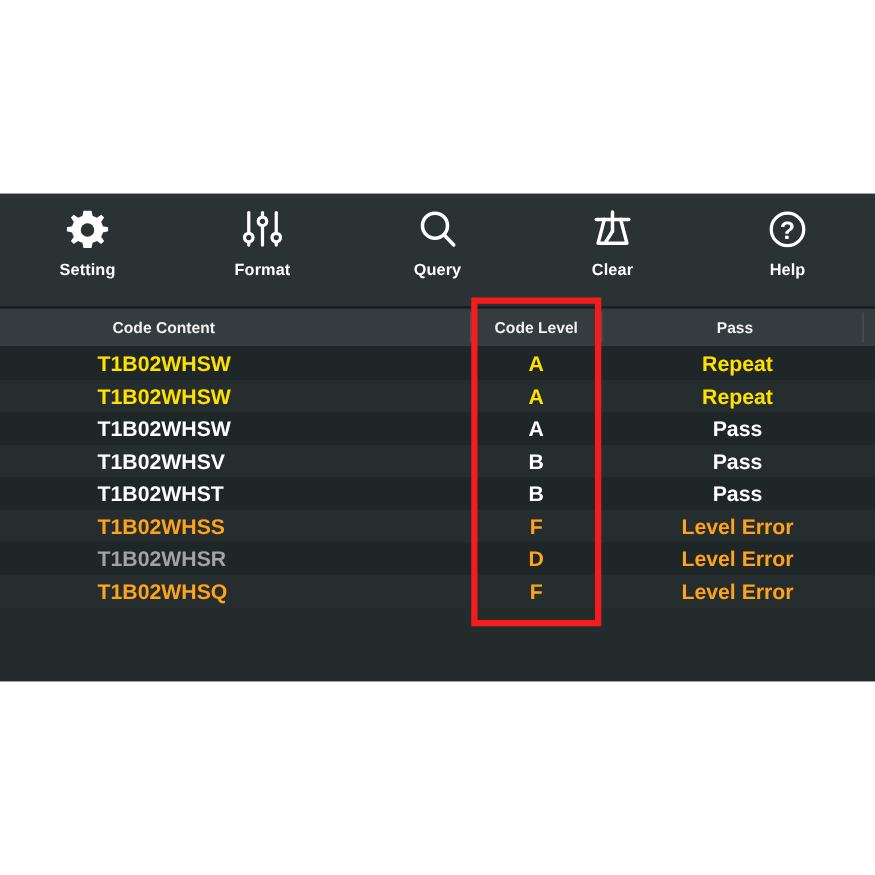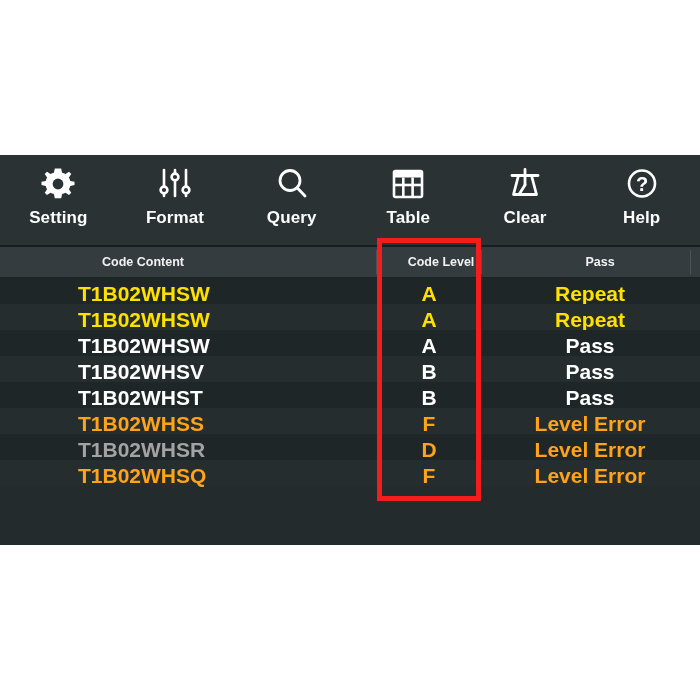--- a/index.html
+++ b/index.html
@@ -54,21 +54,21 @@
   }
   .tool-icon {
     height: 46px;
     display: flex;
     align-items: center;
     justify-content: center;
   }
   .tool-icon svg { display: block; }
   .tool-label {
     margin-top: 2px;
-    font-size: 17px;
+    font-size: 13px;
     font-weight: bold;
     color: #fdfdfd;
     letter-spacing: 0.1px;
     line-height: 1;
     white-space: nowrap;
   }
 
   
   .table-wrap {
     position: absolute;
@@ -88,39 +88,38 @@
     position: absolute;
     top: 3px;
     width: 1px;
     height: 24px;
     background: #4b5356;
   }
   .cell {
     position: absolute;
     white-space: nowrap;
     line-height: 1;
-    margin-left: 12px;
   }
   .th-text {
     font-size: 12.5px;
     font-weight: bold;
     color: #f2f2f2;
     top: 9px;
     transform: translateX(-50%);
   }
   .row {
     position: relative;
     height: 26px;
   }
   .row.odd  { background: #1f2628; }
   .row.even { background: #262d2f; }
   .td {
     position: absolute;
     top: 5px;
-    font-size: 21px;
+    font-size: 17px;
     font-weight: bold;
     white-space: nowrap;
     line-height: 1;
     text-align: right;
   }
   .td.code  { left: 78px; }
   .td.level { left: 429px; transform: translateX(-50%); }
   .td.state { left: 590px; transform: translateX(-50%); }
 
   
@@ -179,34 +178,20 @@
           <svg width="42" height="42" viewBox="0 0 42 42">
             <g stroke="#ffffff" stroke-width="2.8" fill="none" stroke-linecap="round">
               <circle cx="19" cy="17.5" r="10"></circle>
               <line x1="26.4" y1="25" x2="34" y2="33"></line>
             </g>
           </svg>
         </span>
         <span class="tool-label">Query</span>
       </div>
 
-      <div class="tool-item">
-        <span class="tool-icon">
-          <svg width="42" height="42" viewBox="0 0 42 42">
-            <rect x="7" y="8" width="28" height="26" rx="1.5" fill="none" stroke="#ffffff" stroke-width="2.6"></rect>
-            <rect x="7" y="8" width="28" height="6.5" fill="#ffffff"></rect>
-            <g stroke="#ffffff" stroke-width="2.6">
-              <line x1="7" y1="22" x2="35" y2="22"></line>
-              <line x1="16.3" y1="14.5" x2="16.3" y2="34"></line>
-              <line x1="25.6" y1="14.5" x2="25.6" y2="34"></line>
-            </g>
-          </svg>
-        </span>
-        <span class="tool-label">Table</span>
-      </div>
 
       <div class="tool-item">
         <span class="tool-icon">
           <svg width="42" height="42" viewBox="0 0 42 42">
             <g stroke="#ffffff" stroke-width="2.8" fill="none" stroke-linecap="round" stroke-linejoin="round">
               <line x1="8" y1="12.5" x2="34" y2="12.5"></line>
               <path d="M14.5 12.5 L9.5 31.5 L32.5 31.5 L27.5 12.5"></path>
               <line x1="21" y1="6.5" x2="21" y2="22"></line>
               <line x1="21" y1="22" x2="15" y2="31.5"></line>
             </g>

